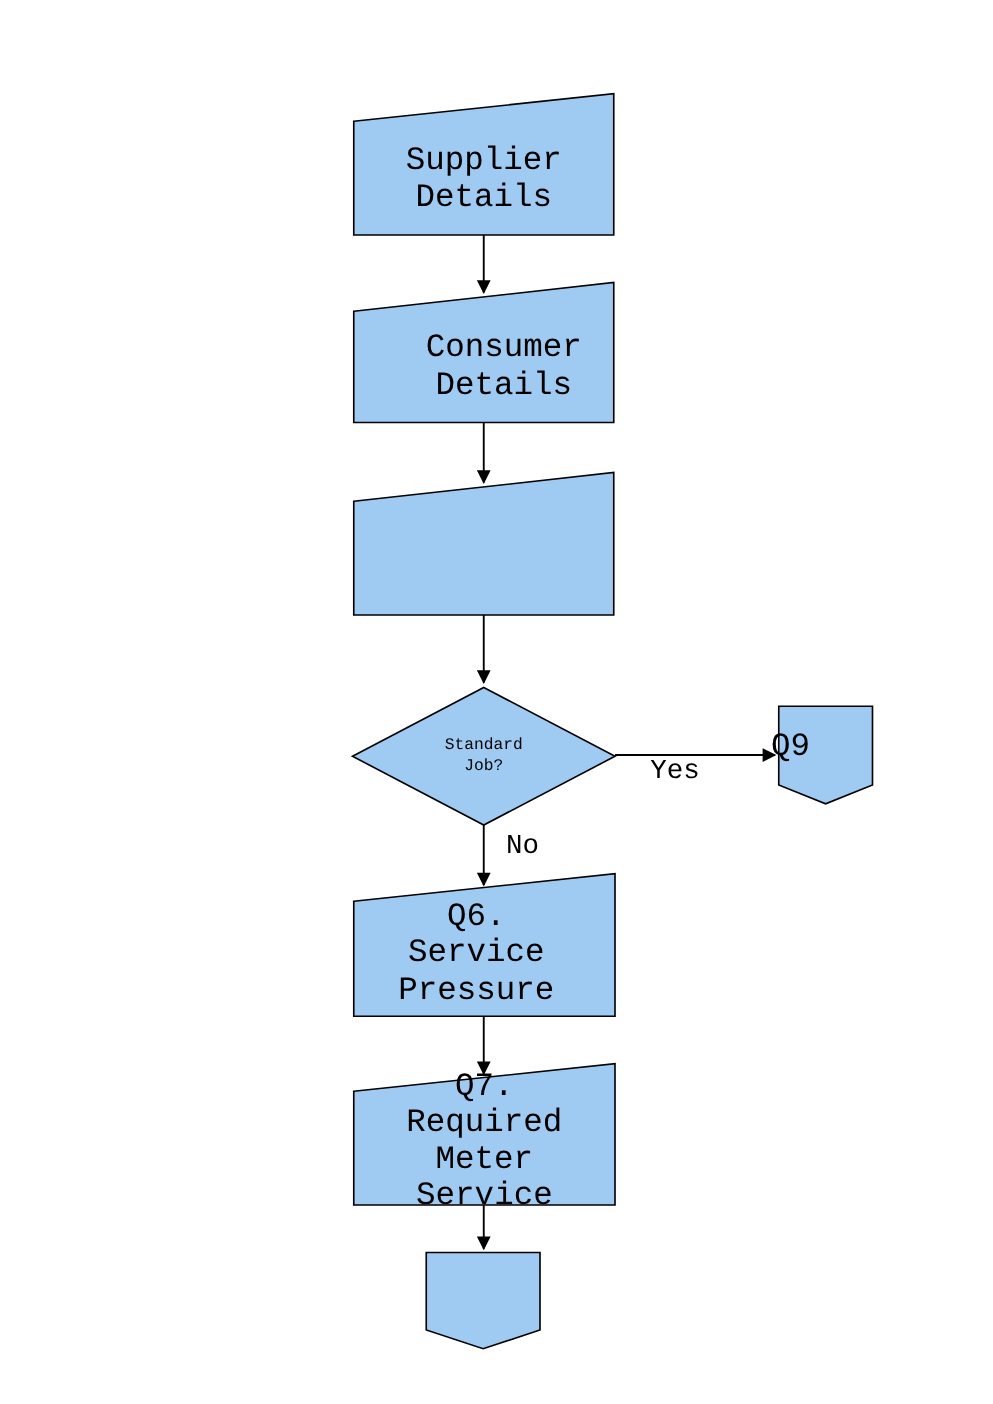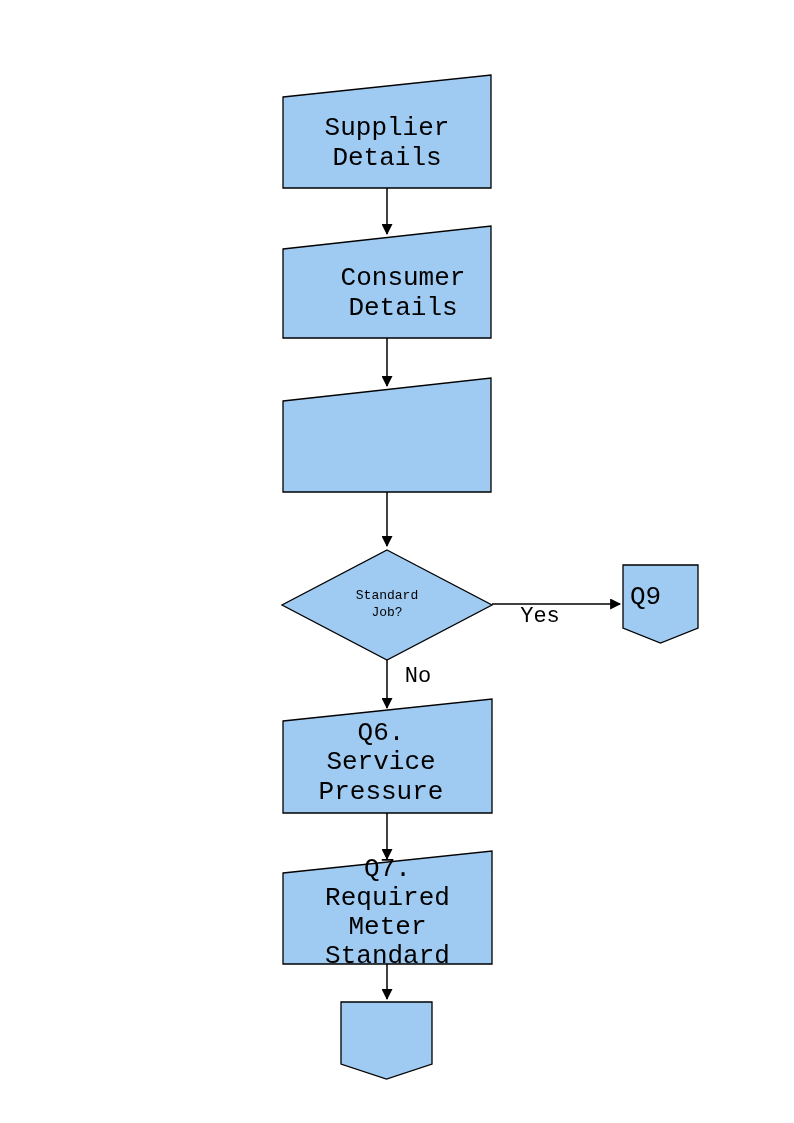--- a/index.html
+++ b/index.html
@@ -66,27 +66,27 @@
   </svg>
 
   <div class="label" style="left:283px;top:99px;width:208px;height:89px;">Supplier Details</div>
 
   <div class="label" style="left:283px;top:249px;width:240px;height:89px;">Consumer Details</div>
 
 
   <div class="label small" style="left:302px;top:560px;width:170px;height:90px;">Standard
 Job?</div>
 
-  <div class="label" style="left:608px;top:566px;width:75px;height:64px;">Q9</div>
+  <div class="label" style="left:595px;top:566px;width:75px;height:64px;">Q9</div>
 
   <div class="label" style="left:283px;top:714px;width:196px;height:98px;">Q6.
 Service Pressure</div>
 
   <div class="label" style="left:283px;top:857px;width:209px;height:112px;">Q7.
 Required Meter
-Standard</div>
+Service</div>
 
 
   <div class="edge-label" style="left:505px;top:604px;width:70px;height:26px;">Yes</div>
 
   <div class="edge-label" style="left:396px;top:664px;width:44px;height:26px;text-align:right;">No</div>
 
 </div>
 
 </body></html>

